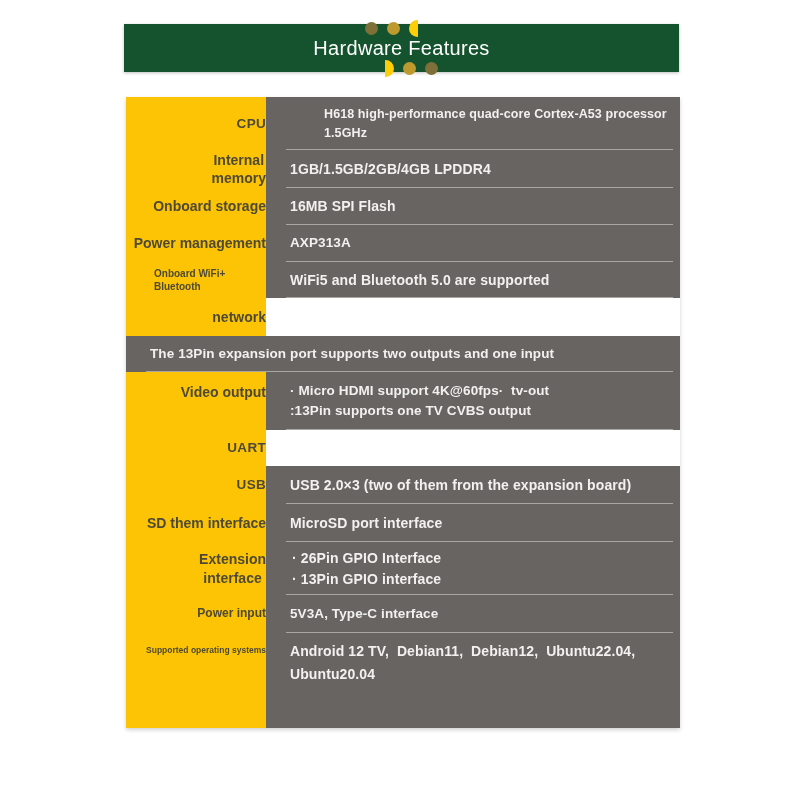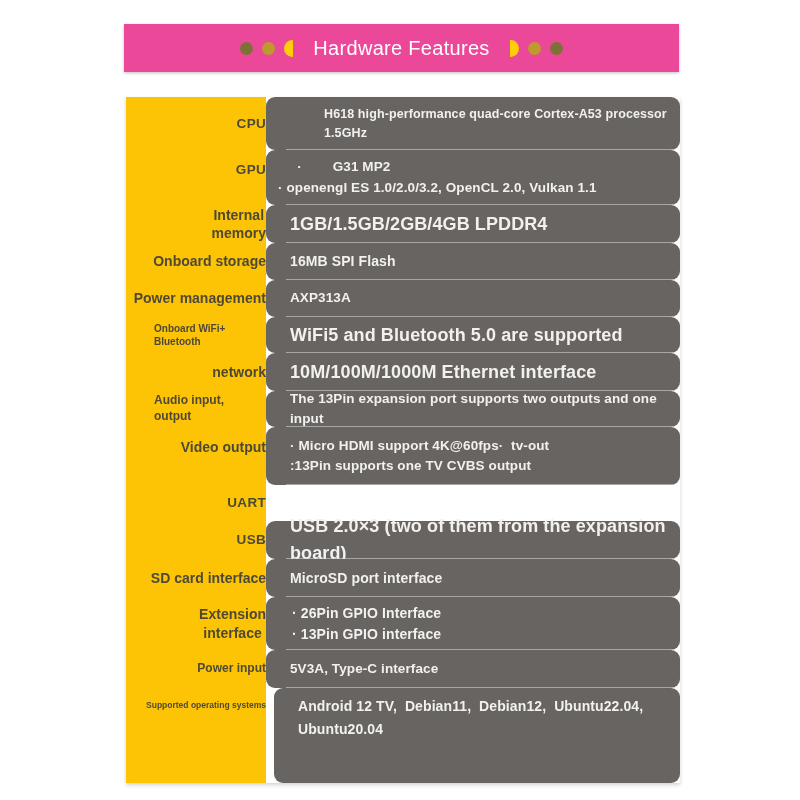--- a/index.html
+++ b/index.html
@@ -6,23 +6,24 @@
   body {
     width:800px; height:800px; position:relative;
     background:#ffffff;
     font-family:"Liberation Sans", sans-serif;
     overflow:hidden;
   }
 
   
   .header-bar {
     position:absolute; left:124px; top:24px; width:555px; height:48px;
-    background:#ec4899;
+    background:#14532d;
     display:flex; align-items:center; justify-content:center;
     box-shadow:0 1px 3px rgba(0,0,0,0.25);
+    flex-direction:column;
   }
   .dots { display:flex; align-items:center; gap:9px; }
   .dots-left  { margin-right:20px; }
   .dots-right { margin-left:20px; }
   .dot { width:13px; height:13px; border-radius:50%; }
   .dot-olive { background:#7E7038; }
   .dot-gold  { background:#BE9A2E; }
   .half { width:9px; height:17px; background:#FFCE06; }
   .half-flat-right { border-radius:9px 0 0 9px; } 
   .half-flat-left  { border-radius:0 9px 9px 0; } 
@@ -55,34 +56,34 @@
   }
   .row.top .label    { align-items:flex-start; padding-top:11px; }
   .row.top-os .label { align-items:flex-start; padding-top:12px; }
 
   .value {
     flex:1; box-sizing:border-box; background:#676461;
     color:#F2F1EF; font-weight:bold; font-size:13.5px;
     display:flex; align-items:center;
     padding-left:24px; padding-right:10px;
     white-space:pre-wrap; line-height:1.5;
-    position:relative; letter-spacing:0.1px;border-radius:9px;
+    position:relative; letter-spacing:0.1px;
   }
   .row:not(:last-child) .value::after {
     content:""; position:absolute; left:20px; right:7px; bottom:0;
     height:1px; background:rgba(222,222,222,0.55);
   }
   .v-cpu { font-size:12.5px; padding-left:58px; }
   .v-gpu { padding-left:12px; }
-  .v-lg  { font-size:18px; }
+  .v-lg  { font-size:14px; }
   .v-md  { font-size:14px; }
   .v-sm  { font-size:14px; line-height:1.45; padding-left:26px; }
   .row.top-os .value {
     align-items:flex-start; padding-top:7px;
-    font-size:14px; line-height:1.65;margin-left:8px;
+    font-size:14px; line-height:1.65;
   }
 </style>
 </head>
 <body>
 
 <div class="header-bar">
   <div class="dots dots-left">
     <span class="dot dot-olive"></span>
     <span class="dot dot-gold"></span>
     <span class="half half-flat-right"></span>
@@ -95,25 +96,20 @@
   </div>
 </div>
 
 <div class="spec-table">
 
   <div class="row h53">
     <div class="label lbl-lg">CPU</div>
     <div class="value v-cpu">H618 high-performance quad-core Cortex-A53 processor 1.5GHz</div>
   </div>
 
-  <div class="row h55 top">
-    <div class="label lbl-lg">GPU</div>
-    <div class="value v-gpu">     ·        G31 MP2
-· openengl ES 1.0/2.0/3.2, OpenCL 2.0, Vulkan 1.1</div>
-  </div>
 
   <div class="row h38">
     <div class="label lbl-sm">Internal
 memory</div>
     <div class="value v-lg">1GB/1.5GB/2GB/4GB LPDDR4</div>
   </div>
 
   <div class="row h37">
     <div class="label lbl-sm">Onboard storage</div>
     <div class="value v-md">16MB SPI Flash</div>
@@ -125,45 +121,43 @@
   </div>
 
   <div class="row h36">
     <div class="label lbl-s10 align-left">Onboard WiFi+
 Bluetooth</div>
     <div class="value v-lg">WiFi5 and Bluetooth 5.0 are supported</div>
   </div>
 
   <div class="row h38">
     <div class="label lbl-sm">network</div>
-    <div class="value v-lg">10M/100M/1000M Ethernet interface</div>
   </div>
 
   <div class="row h36">
-    <div class="label lbl-md align-left">Audio input, output</div>
     <div class="value">The 13Pin expansion port supports two outputs and one input</div>
   </div>
 
   <div class="row h58 top">
     <div class="label lbl-sm">Video output</div>
     <div class="value">· Micro HDMI support 4K@60fps·  tv-out
 :13Pin supports one TV CVBS output</div>
   </div>
 
   <div class="row h36">
     <div class="label lbl-lg">UART</div>
   </div>
 
   <div class="row h38">
     <div class="label lbl-lg">USB</div>
     <div class="value v-lg">USB 2.0×3 (two of them from the expansion board)</div>
   </div>
 
   <div class="row h38">
-    <div class="label lbl-sm">SD card interface</div>
+    <div class="label lbl-sm">SD them interface</div>
     <div class="value v-md">MicroSD port interface</div>
   </div>
 
   <div class="row h53">
     <div class="label lbl-sm">Extension
 interface</div>
     <div class="value v-sm">· 26Pin GPIO Interface
 · 13Pin GPIO interface</div>
   </div>
 

